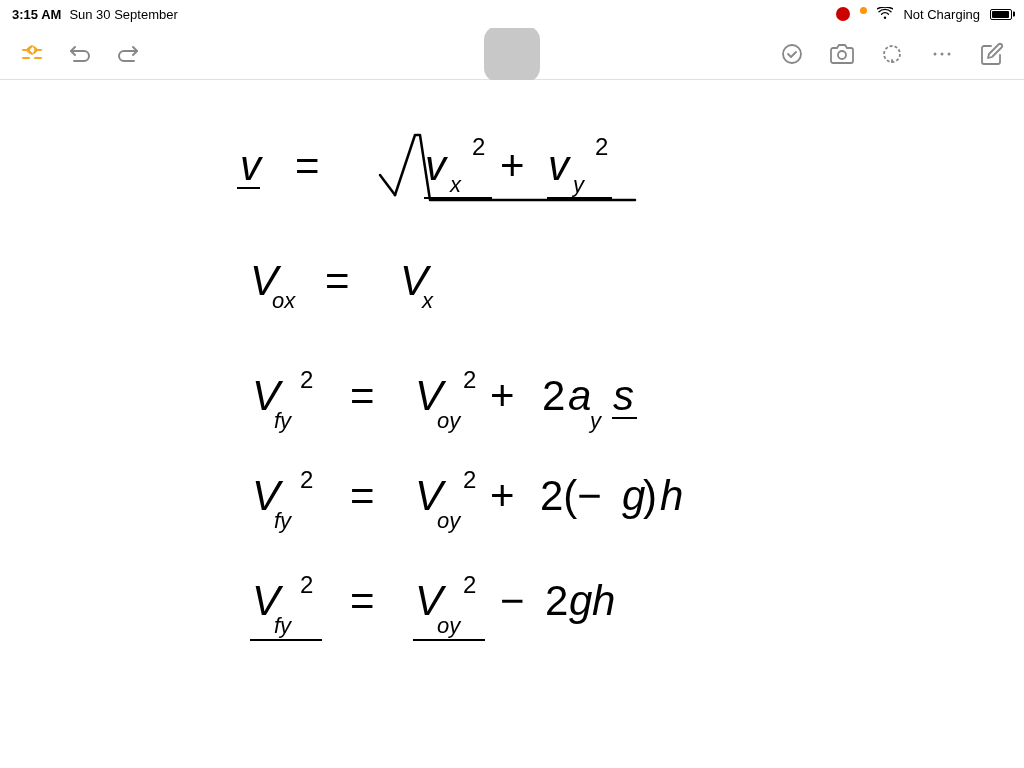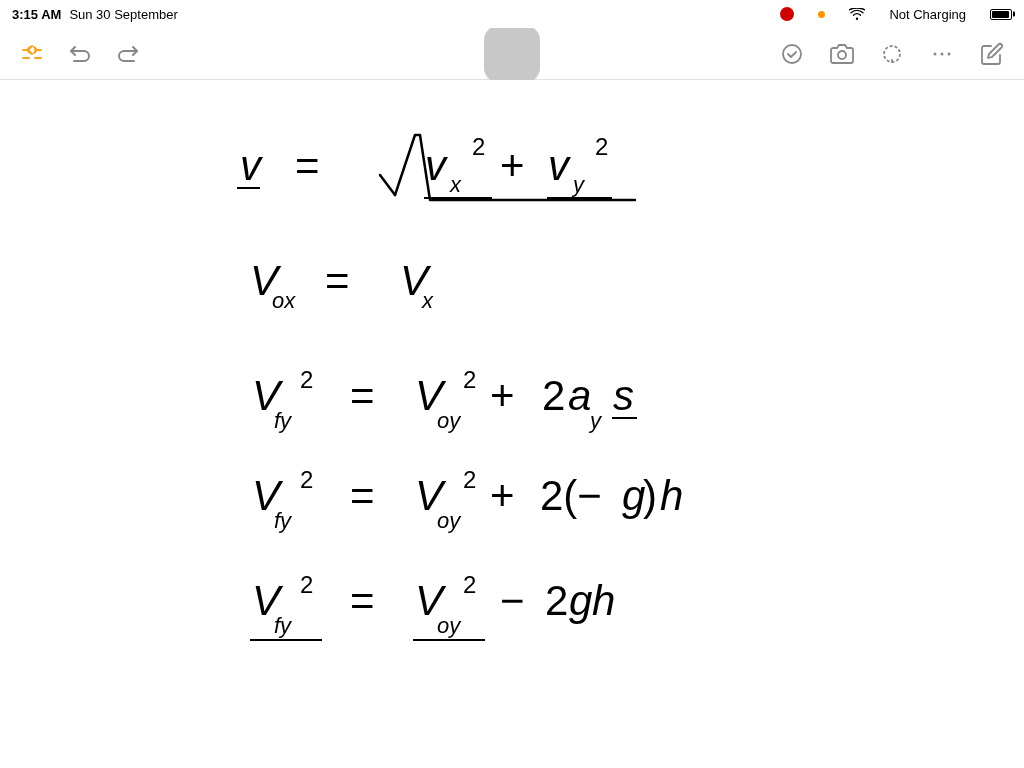--- a/index.html
+++ b/index.html
@@ -40,22 +40,21 @@
       color: #000;
     }
 
     .status-date {
       font-size: 13px;
       color: #000;
     }
 
     .status-right {
       display: flex;
-      align-items: center;
-      gap: 24px;
+      gap: 10px;
     }
 
     .record-btn {
       background: #cc0000;
       border-radius: 50%;
       width: 14px;
       height: 14px;
       display: inline-block;
     }
 

